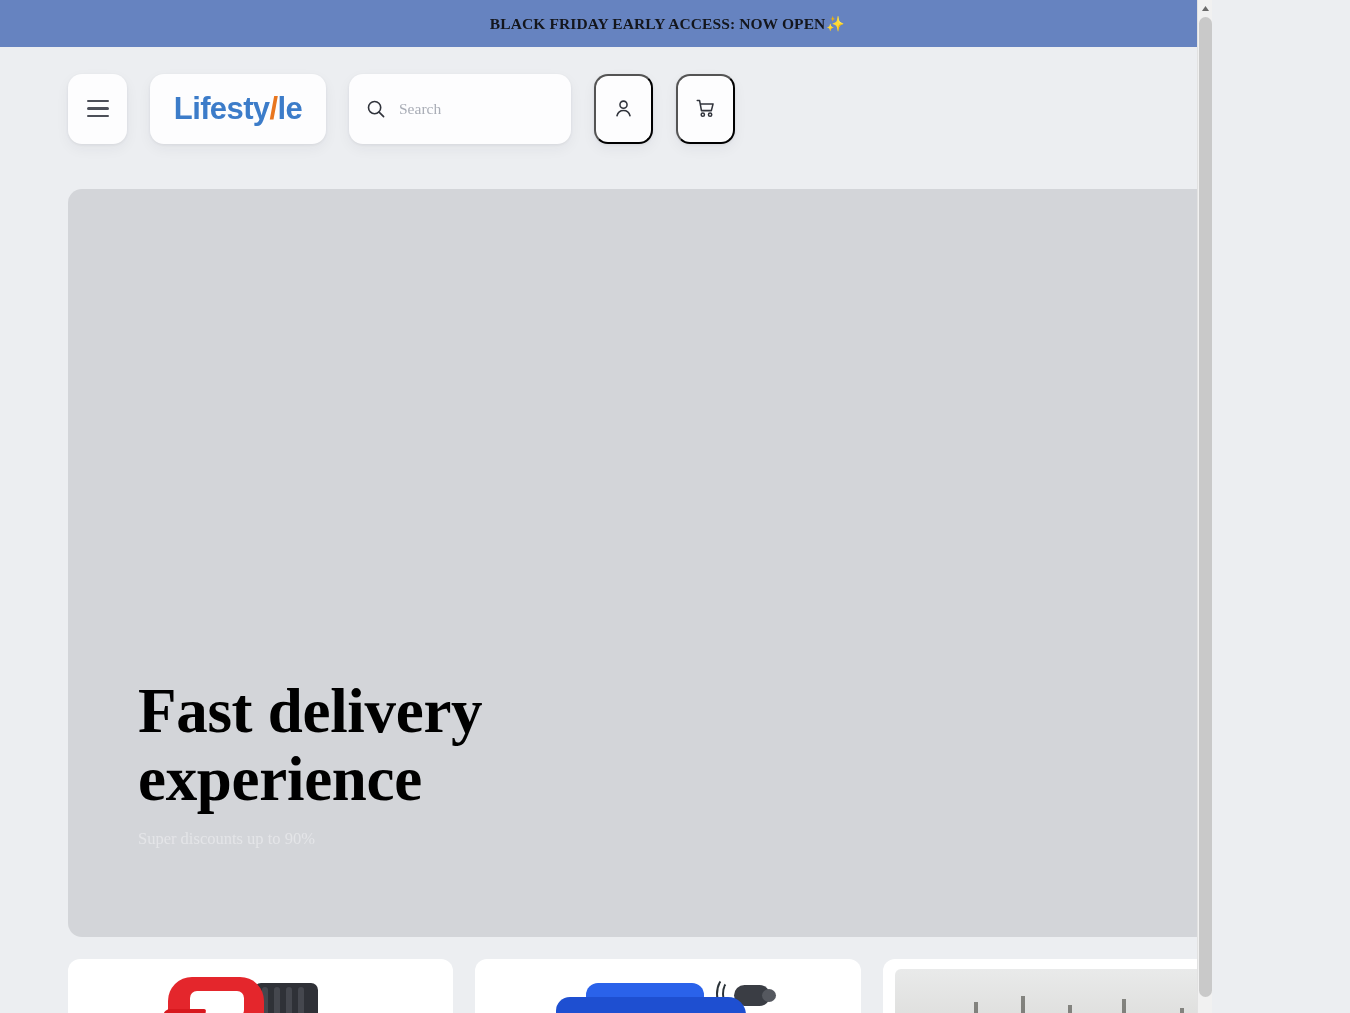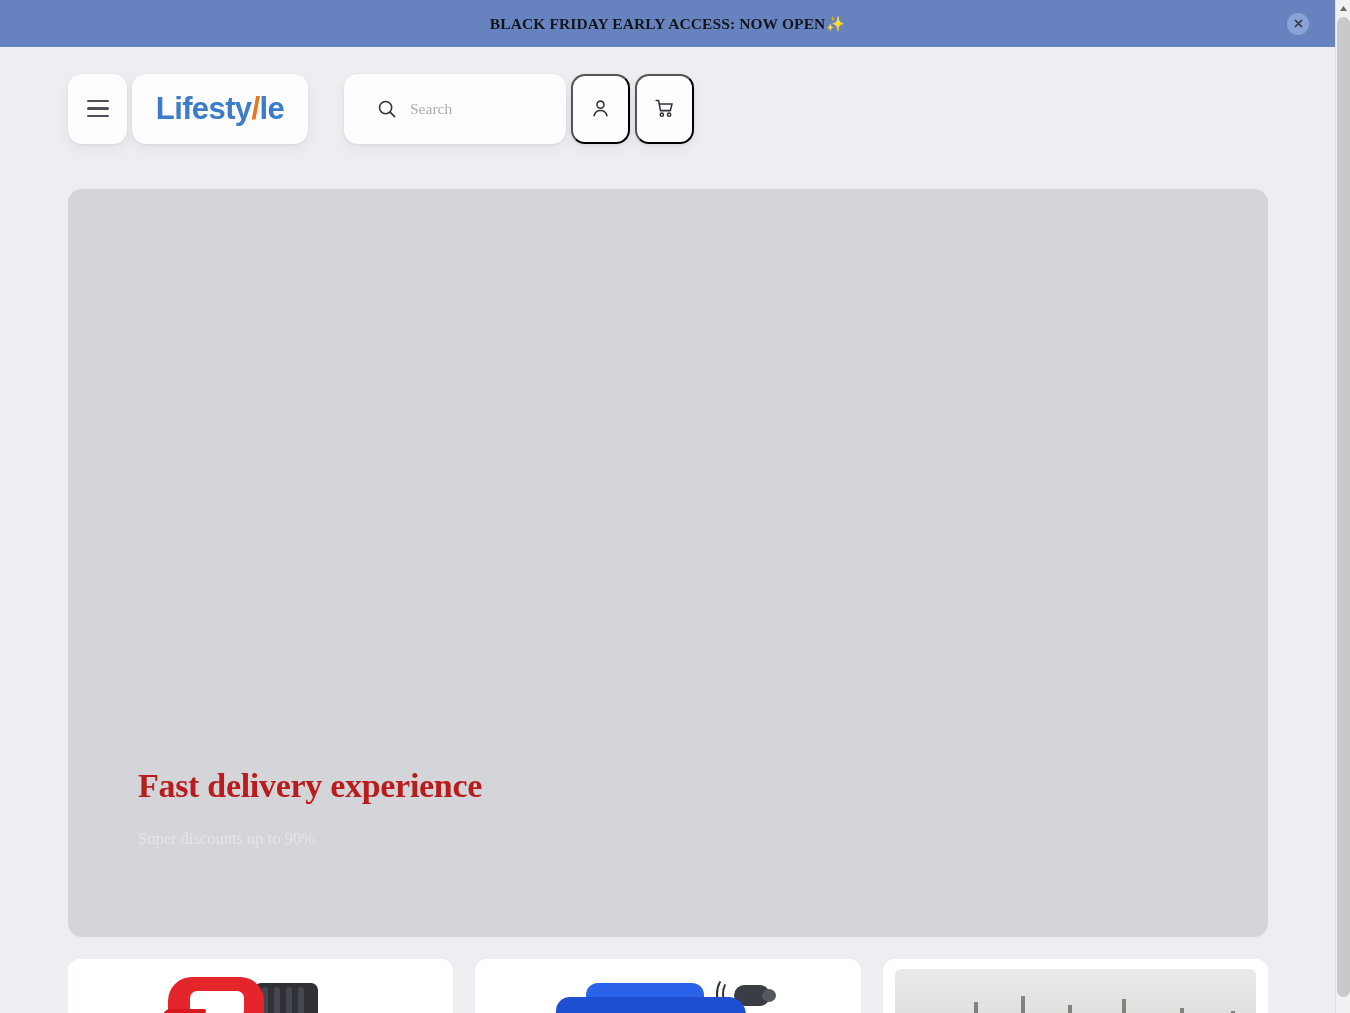--- a/index.html
+++ b/index.html
@@ -13,21 +13,21 @@
   body {
     font-family: "Liberation Serif", serif;
     background: #eceef1;
     position: relative;
   }
 
   
   .viewport {
     position: absolute;
     inset: 0;
-    width: 1350px;
+    width: 1212px;
     height: 1013px;
     overflow: hidden;
   }
 
   .page {
     position: absolute;
     top: 0; left: 0;
     width: 1335px;
     height: 1013px;
     background: #eceef1;
@@ -73,21 +73,21 @@
     justify-content: center;
     cursor: pointer;
     padding: 0;
   }
   .promo-close svg { display: block; }
 
   
   .site-header {
     display: flex;
     align-items: center;
-    gap: 5px;
+    gap: 23px;
     padding: 21px 68px 0 68px;
     height: 102px;
   }
 
   .hdr-box {
     background: #fdfdfe;
     border-radius: 14px;
     box-shadow: 0 1px 3px rgba(30,35,50,0.07), 0 5px 14px rgba(30,35,50,0.05);
     display: flex;
     align-items: center;
@@ -126,24 +126,23 @@
     font-size: 16.5px;
     font-weight: 400;
     color: #42454e;
     letter-spacing: 0.1px;
   }
 
   .search-box {
     flex: 0 0 222px;
     width: 222px;
     justify-content: flex-start;
-    padding-left: 33px;
+    padding-left: 17px;
     gap: 13px;
     cursor: text;
-    margin-left: 31px;
   }
   .search-icon { flex: 0 0 auto; display: block; }
   .search-input {
     border: none;
     outline: none;
     background: transparent;
     font-family: "Liberation Serif", serif;
     font-size: 15.5px;
     color: #30333b;
     width: 160px;
@@ -165,26 +164,26 @@
 
   .hero-content {
     position: absolute;
     left: 70px;
     bottom: 62px;
     width: 640px;
   }
 
   .hero-title {
     font-family: "Liberation Serif", serif;
-    font-size: 34px;
+    font-size: 63px;
     font-weight: 700;
-    color: #b91c1c;
+    color: #000000;
     line-height: 1.08;
     letter-spacing: -0.3px;
-    margin-bottom: 24px;
+    margin-bottom: 16px;
   }
 
   .hero-sub {
     font-family: "Liberation Serif", serif;
     font-size: 16.5px;
     font-weight: 400;
     color: #e4e5e8;
     margin-bottom: 26px;
   }
 

